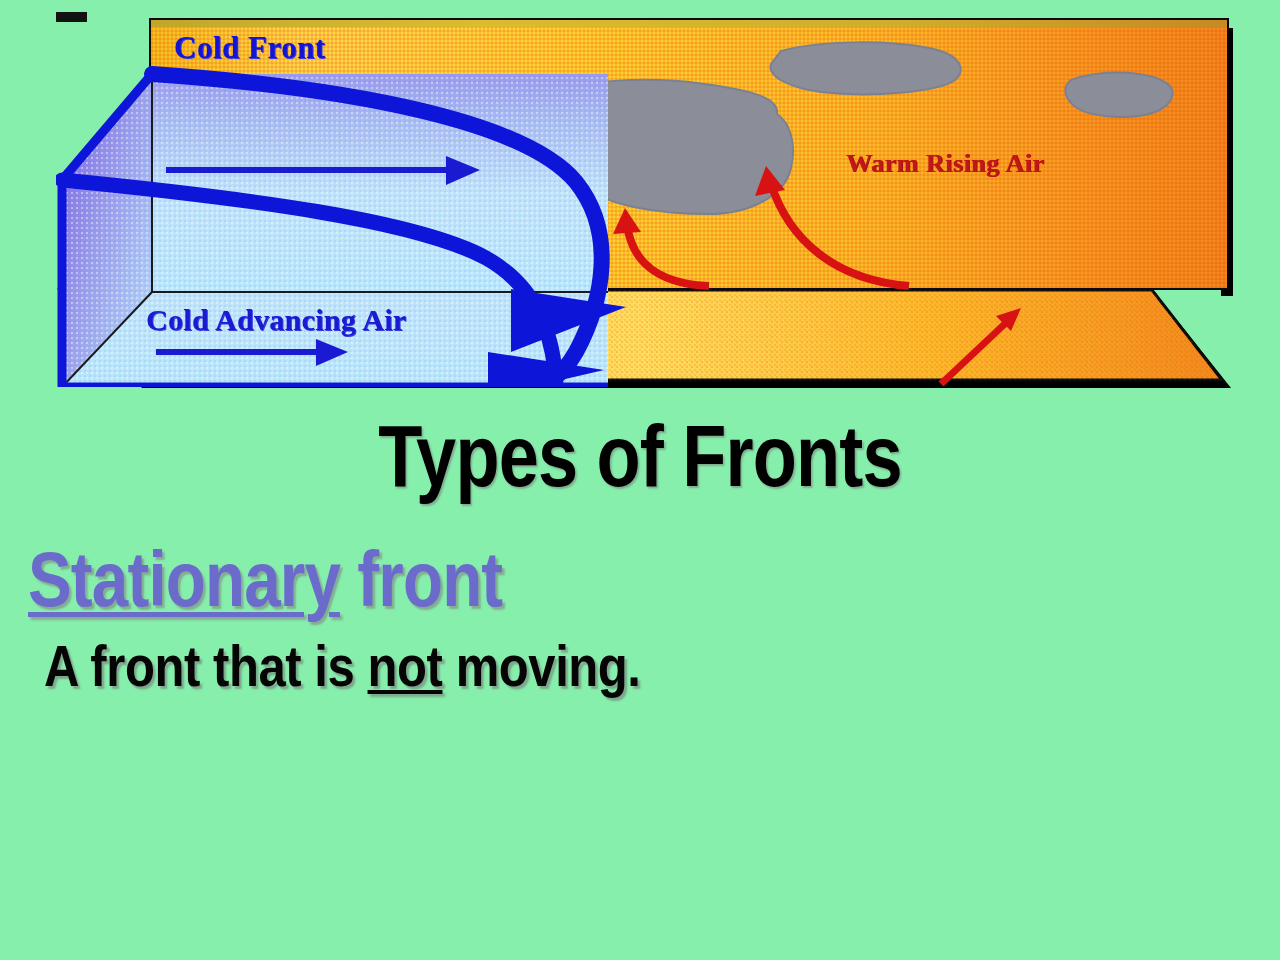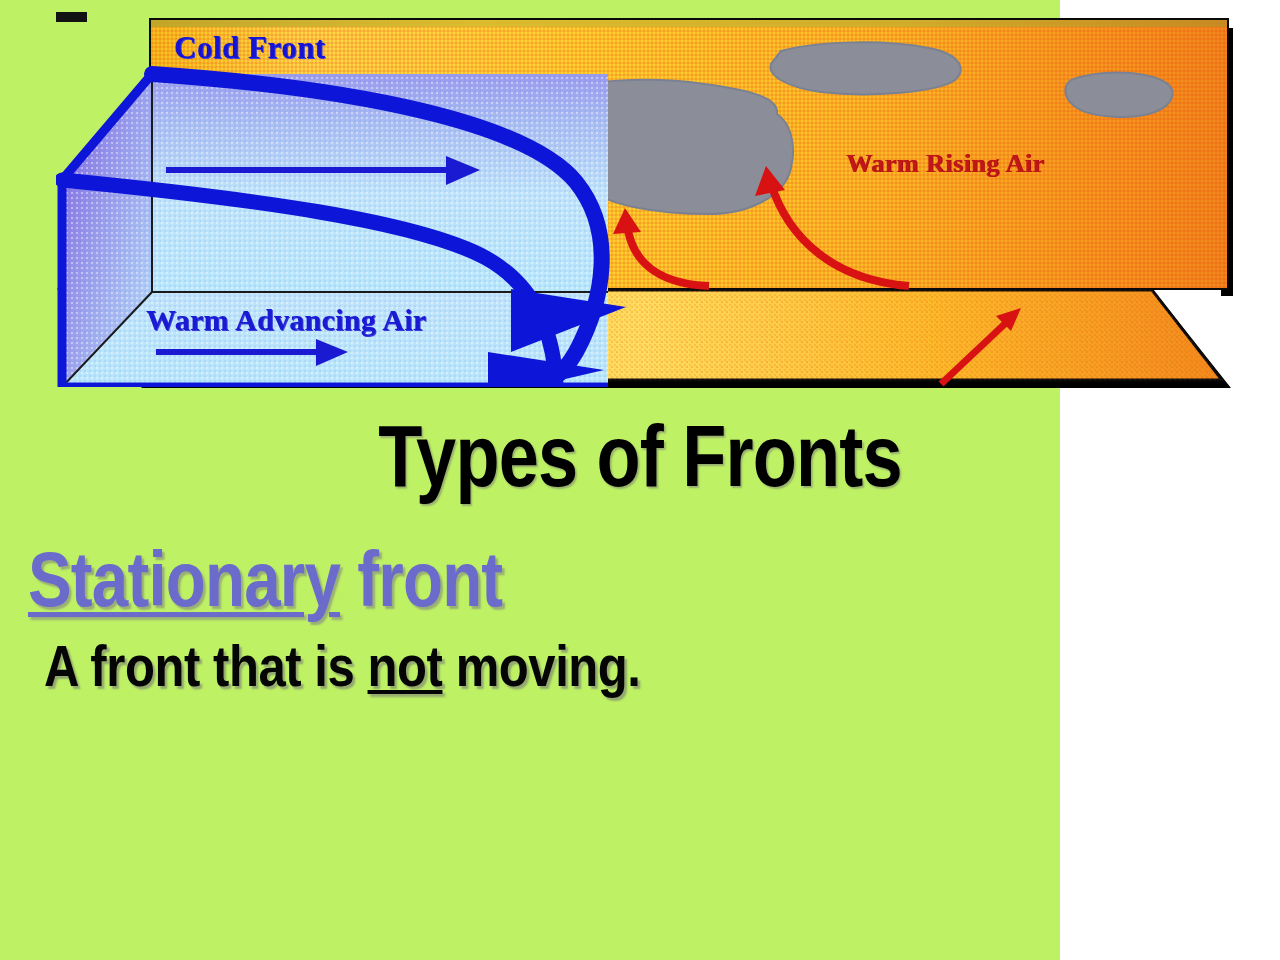--- a/index.html
+++ b/index.html
@@ -1,21 +1,21 @@
 <!DOCTYPE html>
 <html><head>
 <meta charset="utf-8">
 <style>
   html,body{margin:0;padding:0;}
   body{
     width:1280px;height:960px;background:#ffffff;
     font-family:"Liberation Sans", sans-serif;
     overflow:hidden;position:relative;
   }
-  #slide{position:absolute;left:0;top:0;width:1060px;height:960px;background:#bef264;}
+  #slide{position:absolute;left:0;top:0;width:1280px;height:960px;background:#86efac;}
 
   
   #diagram{
     position:absolute;left:56px;top:12px;width:1175px;height:378px;
   }
   .dg-layer{position:absolute;}
 
   
   #warm-block{
     left:93px;top:6px;width:1080px;height:272px;
@@ -202,21 +202,21 @@
       </g>
 
       <g>
         <line x1="100" y1="300" x2="268" y2="300" stroke="#1a1ad2" stroke-width="6"></line>
         <polygon points="292,300 260,287 260,314" fill="#1a1ad2"></polygon>
       </g>
     </svg>
 
     <div class="lbl" id="lbl-cold-front">Cold Front</div>
 
-    <div class="lbl" id="lbl-cold-adv">Warm Advancing Air</div>
+    <div class="lbl" id="lbl-cold-adv">Cold Advancing Air</div>
 
     <div class="lbl" id="lbl-warm">Warm Rising Air</div>
 
     <div id="edge-tick"></div>
   </div>
 
   <div id="title">Types of Fronts</div>
 
   <div id="subtitle"><span class="u">Stationary</span><span> front</span></div>
 

